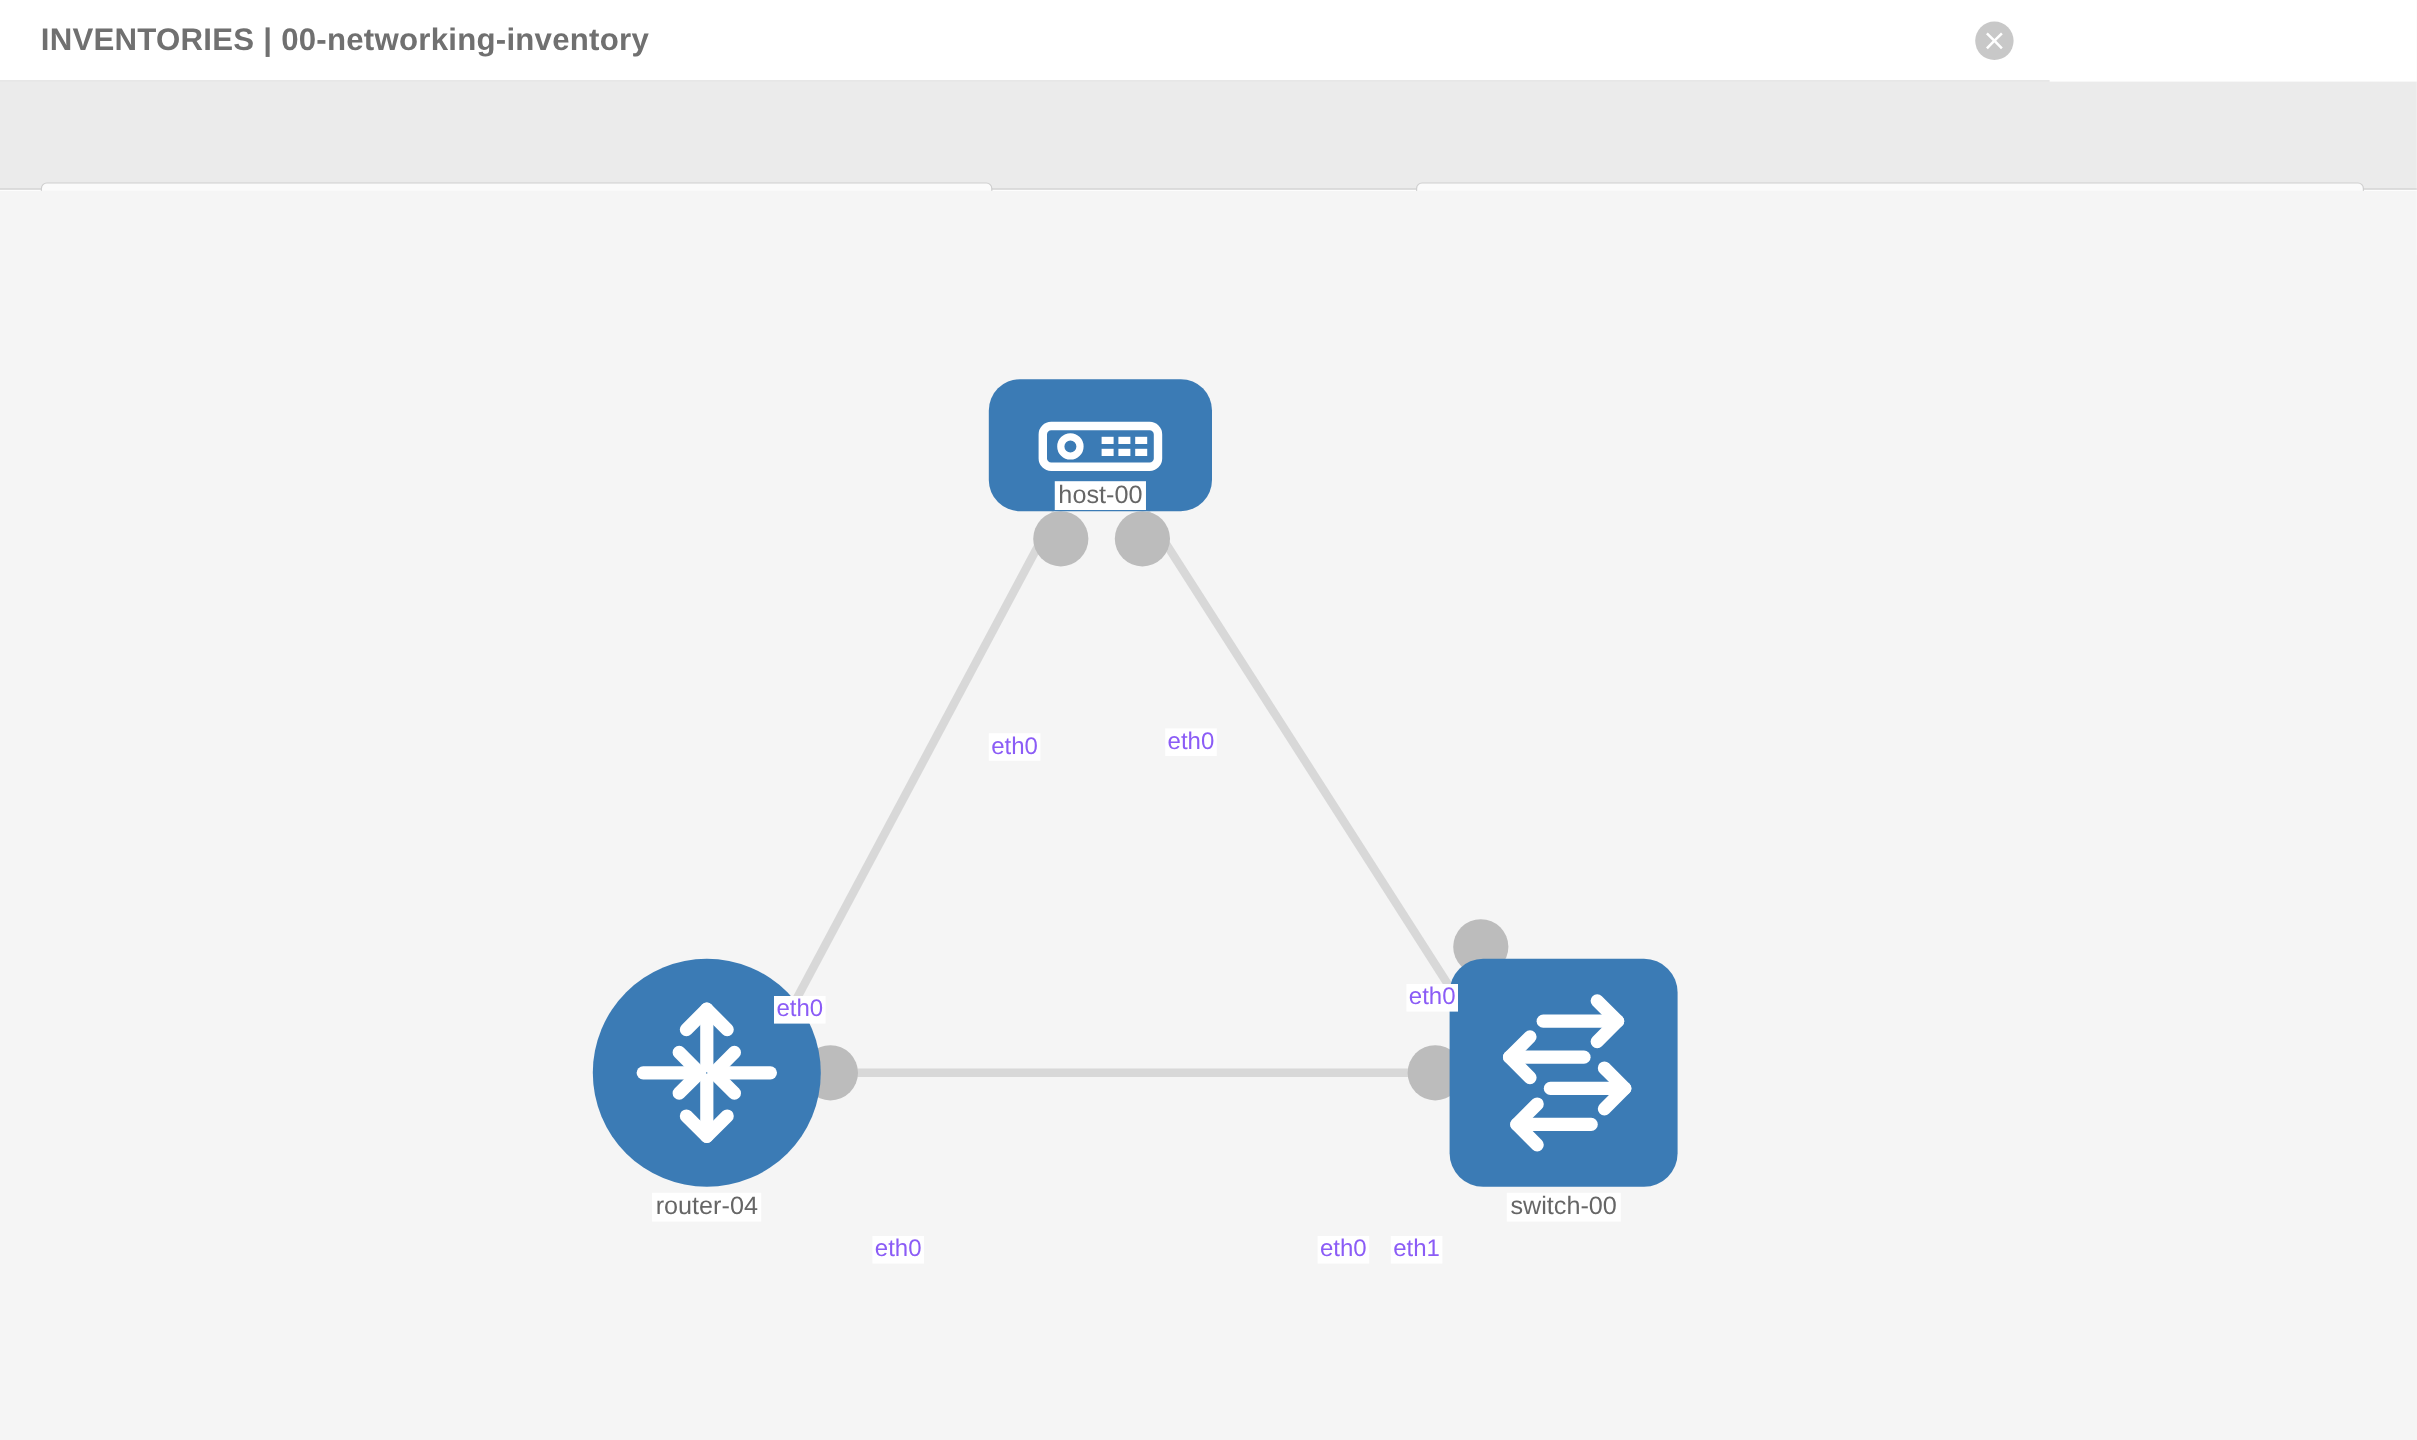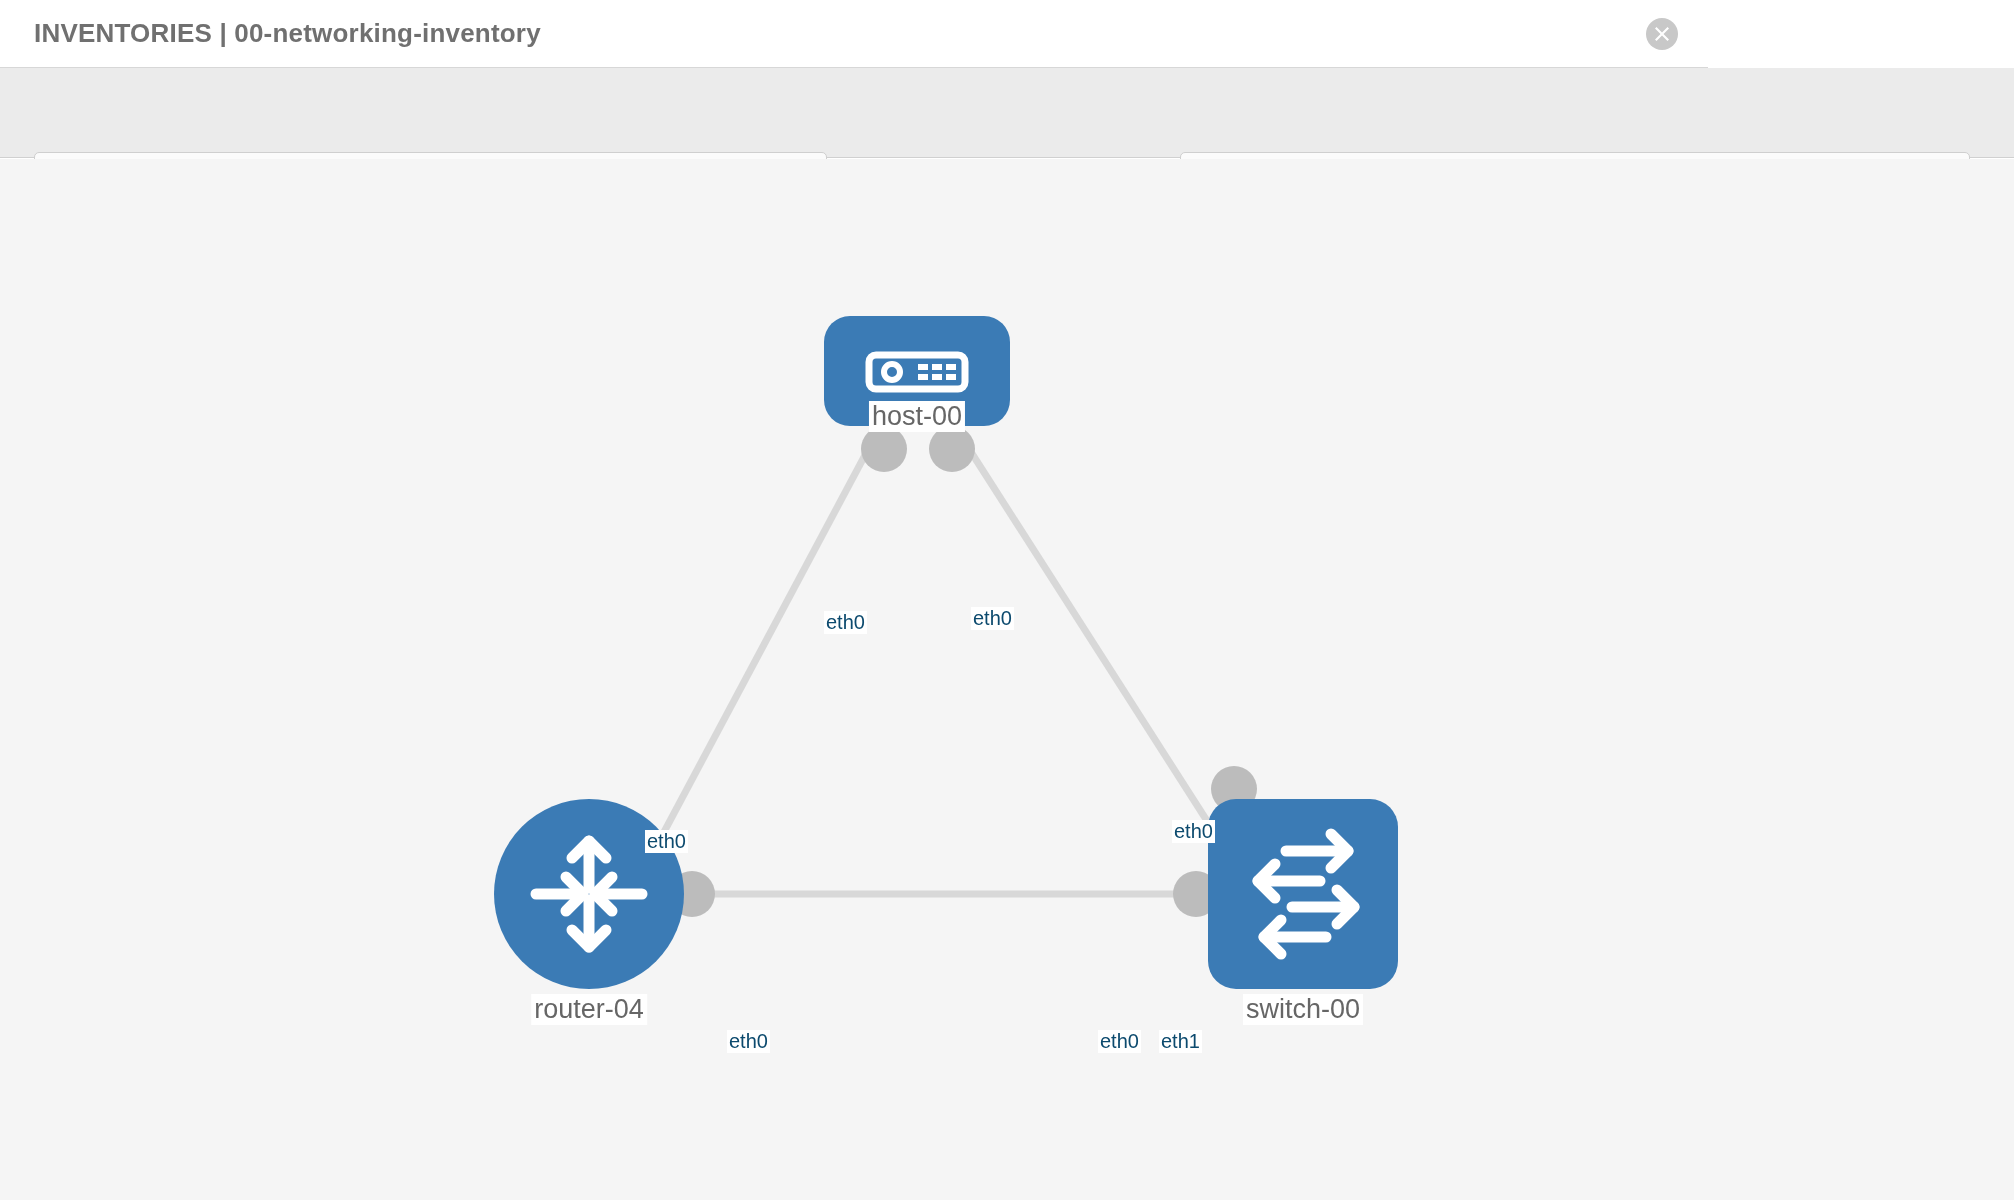--- a/index.html
+++ b/index.html
@@ -129,31 +129,31 @@
   .graph-svg {
     position: absolute;
     left: 0; top: 0;
     width: 2014px;
     height: 1041px;
   }
 
   
   .node-label {
     position: absolute;
-    font-size: 27px;
+    font-size: 21px;
     color: #666666;
     background: #ffffff;
     padding: 0 3px;
     white-space: nowrap;
     transform: translateX(-50%);
   }
   .iface-label {
     position: absolute;
     font-size: 20px;
-    color: #0c4a6e;
+    color: #8b5cf6;
     background: #ffffff;
     padding: 0 2px;
     white-space: nowrap;
   }
 </style>
 </head>
 <body>
 
 <div class="header">
   <div class="header-title">INVENTORIES | 00-networking-inventory</div>

